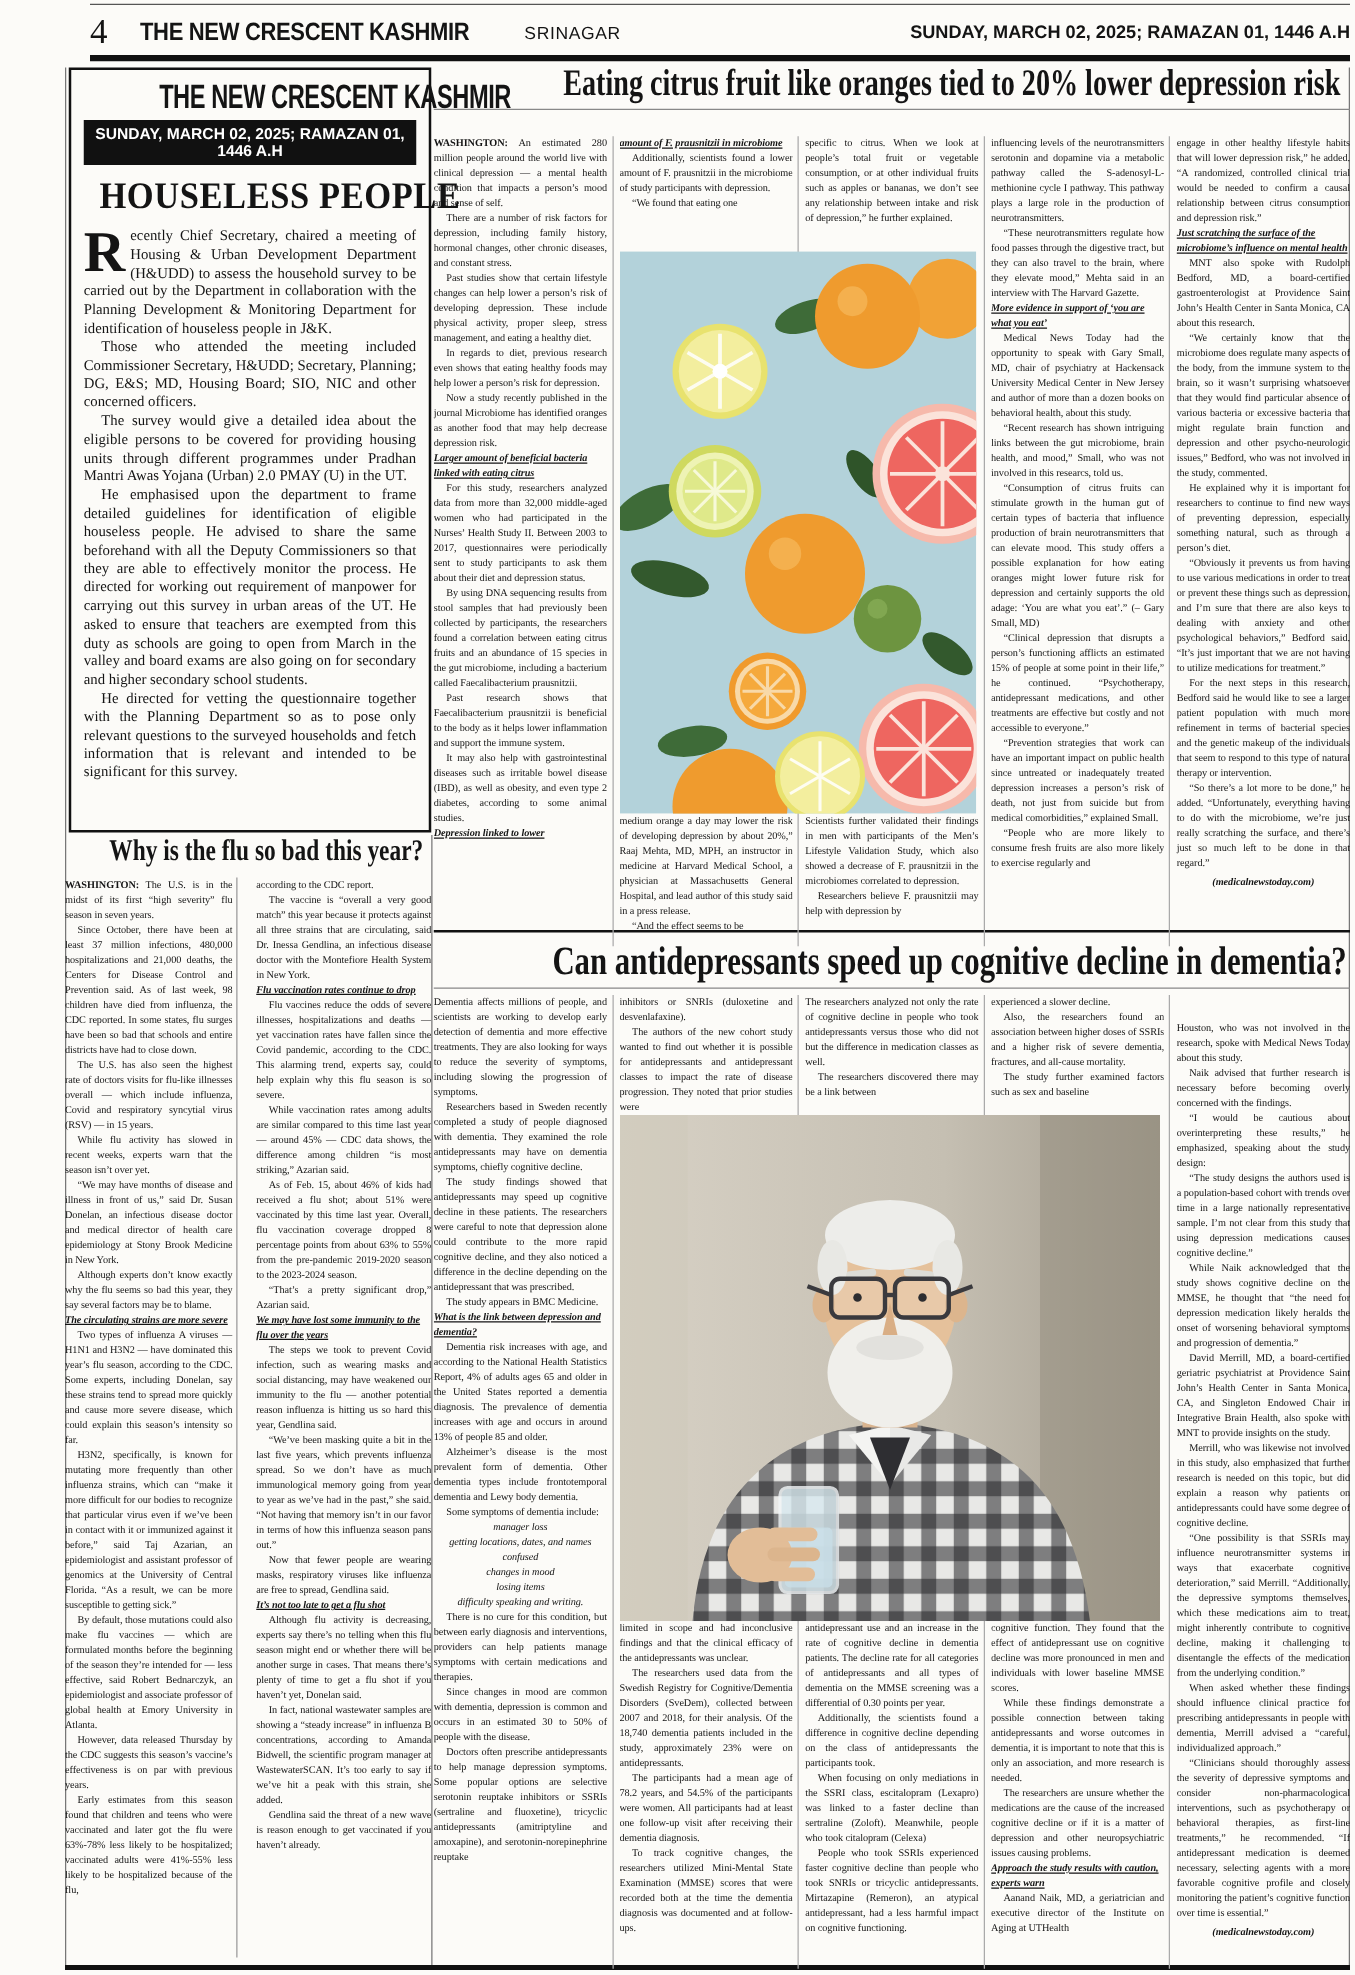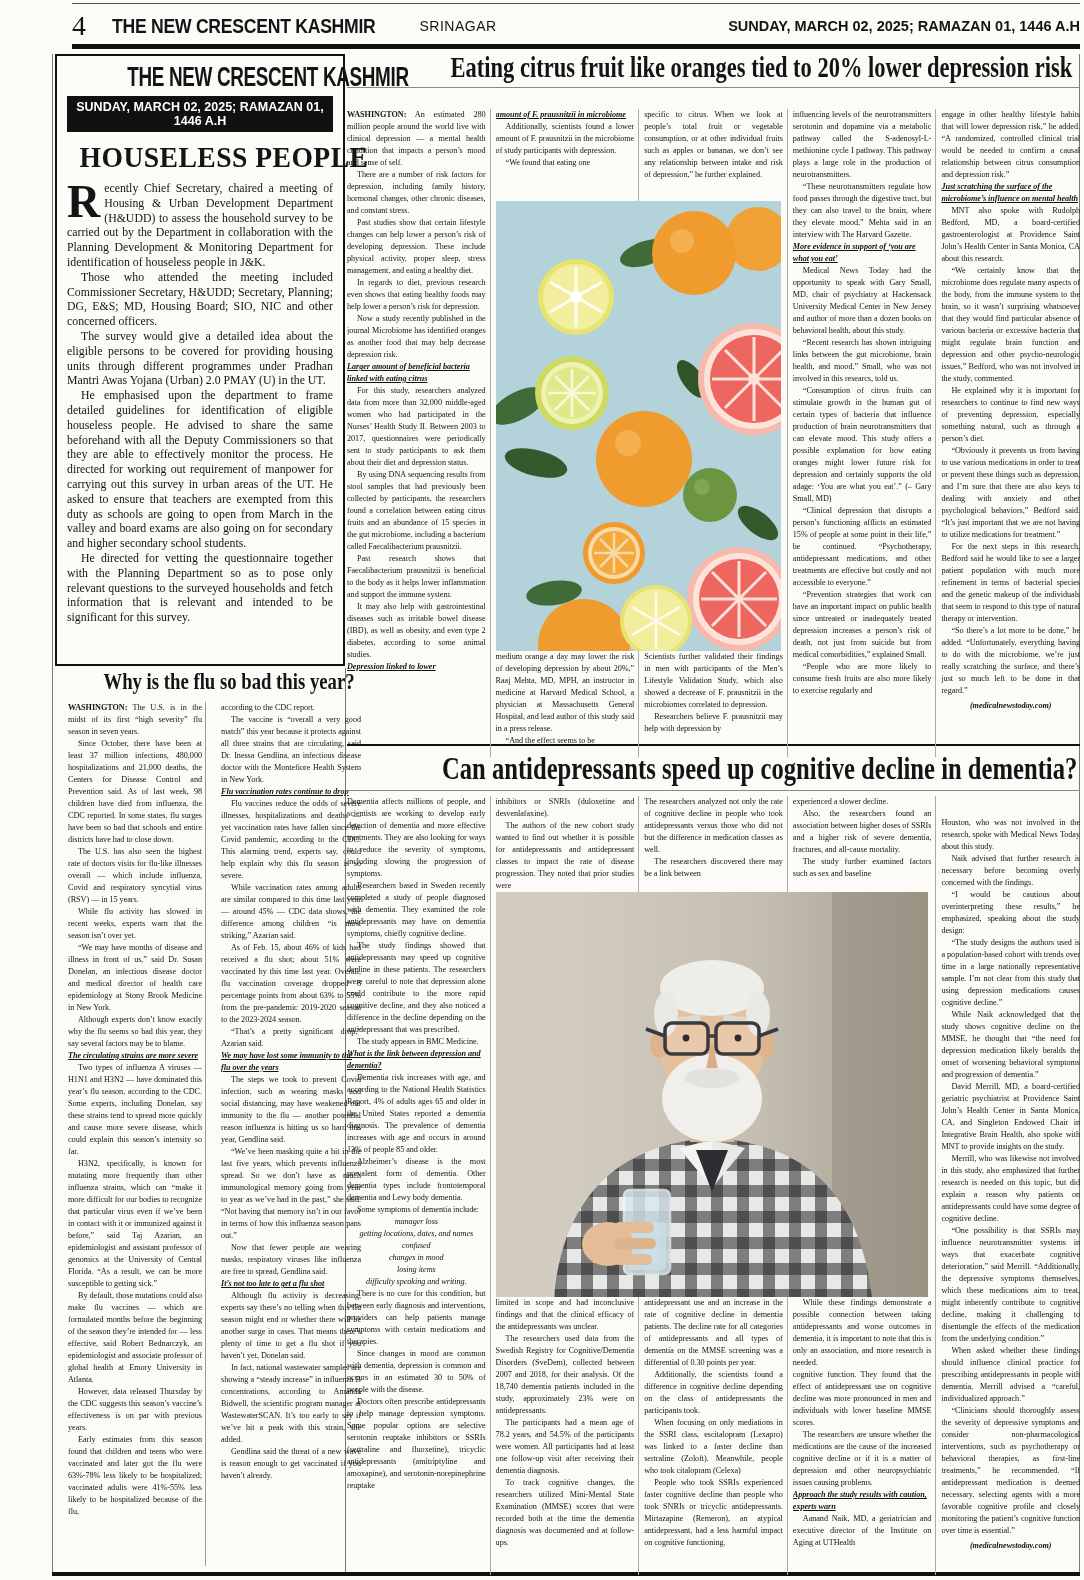--- a/index.html
+++ b/index.html
@@ -31,21 +31,21 @@
   .dropcap{float:left;font-size:46px;line-height:36px;font-weight:700;padding:3px 4px 0 0;}
   
   .abody{font-size:8.2px;line-height:12px;letter-spacing:-.05px;}
   .para{margin:0;text-align:justify;text-indent:10px;}
   .para.lead,.para.cont,.para.sub,.para.ci,.para.credit,.para.drop{text-indent:0;}
   .para.sub{font-style:italic;font-weight:bold;text-decoration:underline;text-align:left;}
   .para.ci{text-align:center;font-style:italic;}
   .para.credit{text-align:center;font-style:italic;font-weight:bold;margin-top:3px;}
   .col{overflow:hidden;}
   
-  .flu{position:absolute;left:68px;top:668px;width:293px;}
+  .flu{position:absolute;left:52px;top:668px;width:293px;}
   .flu h2{margin:0;text-align:center;font-size:24px;font-weight:700;}
   .flu h2 .sq{transform:scaleX(.78);}
   .flu-cols{display:flex;height:864px;margin-top:7px;}
   .flu-c1{width:134px;}
   .flu-c2{width:140px;border-left:1px solid #999;padding-left:15px;margin-left:3px;}
   
   .citrus{position:absolute;left:347px;top:50px;width:733px;}
   .citrus h1{margin:0;text-align:center;font-size:30px;font-weight:700;border-bottom:1px solid #888;
              padding-bottom:3px;}
   .citrus h1 .sq{transform:scaleX(.75);}
@@ -374,22 +374,22 @@
           <p class="para p">The participants had a mean age of 78.2 years, and 54.5% of the participants were women. All participants had at least one follow-up visit after receiving their dementia diagnosis.</p>
           <p class="para p">To track cognitive changes, the researchers utilized Mini-Mental State Examination (MMSE) scores that were recorded both at the time the dementia diagnosis was documented and at follow-ups.</p>
         </div>
       <div class="col dg-c3b">
           <p class="para cont">antidepressant use and an increase in the rate of cognitive decline in dementia patients. The decline rate for all categories of antidepressants and all types of dementia on the MMSE screening was a differential of 0.30 points per year.</p>
           <p class="para p">Additionally, the scientists found a difference in cognitive decline depending on the class of antidepressants the participants took.</p>
           <p class="para p">When focusing on only mediations in the SSRI class, escitalopram (Lexapro) was linked to a faster decline than sertraline (Zoloft). Meanwhile, people who took citalopram (Celexa)</p>
           <p class="para p">People who took SSRIs experienced faster cognitive decline than people who took SNRIs or tricyclic antidepressants. Mirtazapine (Remeron), an atypical antidepressant, had a less harmful impact on cognitive functioning.</p>
         </div>
       <div class="col dg-c4b">
+          <p class="para cont">cognitive function. They found that the effect of antidepressant use on cognitive decline was more pronounced in men and individuals with lower baseline MMSE scores.</p>
           <p class="para p">While these findings demonstrate a possible connection between taking antidepressants and worse outcomes in dementia, it is important to note that this is only an association, and more research is needed.</p>
-          <p class="para cont">cognitive function. They found that the effect of antidepressant use on cognitive decline was more pronounced in men and individuals with lower baseline MMSE scores.</p>
           <p class="para p">The researchers are unsure whether the medications are the cause of the increased cognitive decline or if it is a matter of depression and other neuropsychiatric issues causing problems.</p>
           <p class="para sub">Approach the study results with caution, experts warn</p>
           <p class="para p">Aanand Naik, MD, a geriatrician and executive director of the Institute on Aging at UTHealth</p>
         </div>
       <div class="col dg-c5">
           <p class="para cont">Houston, who was not involved in the research, spoke with Medical News Today about this study.</p>
           <p class="para p">Naik advised that further research is necessary before becoming overly concerned with the findings.</p>
           <p class="para p">“I would be cautious about overinterpreting these results,” he emphasized, speaking about the study design:</p>
           <p class="para p">“The study designs the authors used is a population-based cohort with trends over time in a large nationally representative sample. I’m not clear from this study that using depression medications causes cognitive decline.”</p>
           <p class="para p">While Naik acknowledged that the study shows cognitive decline on the MMSE, he thought that “the need for depression medication likely heralds the onset of worsening behavioral symptoms and progression of dementia.”</p>

